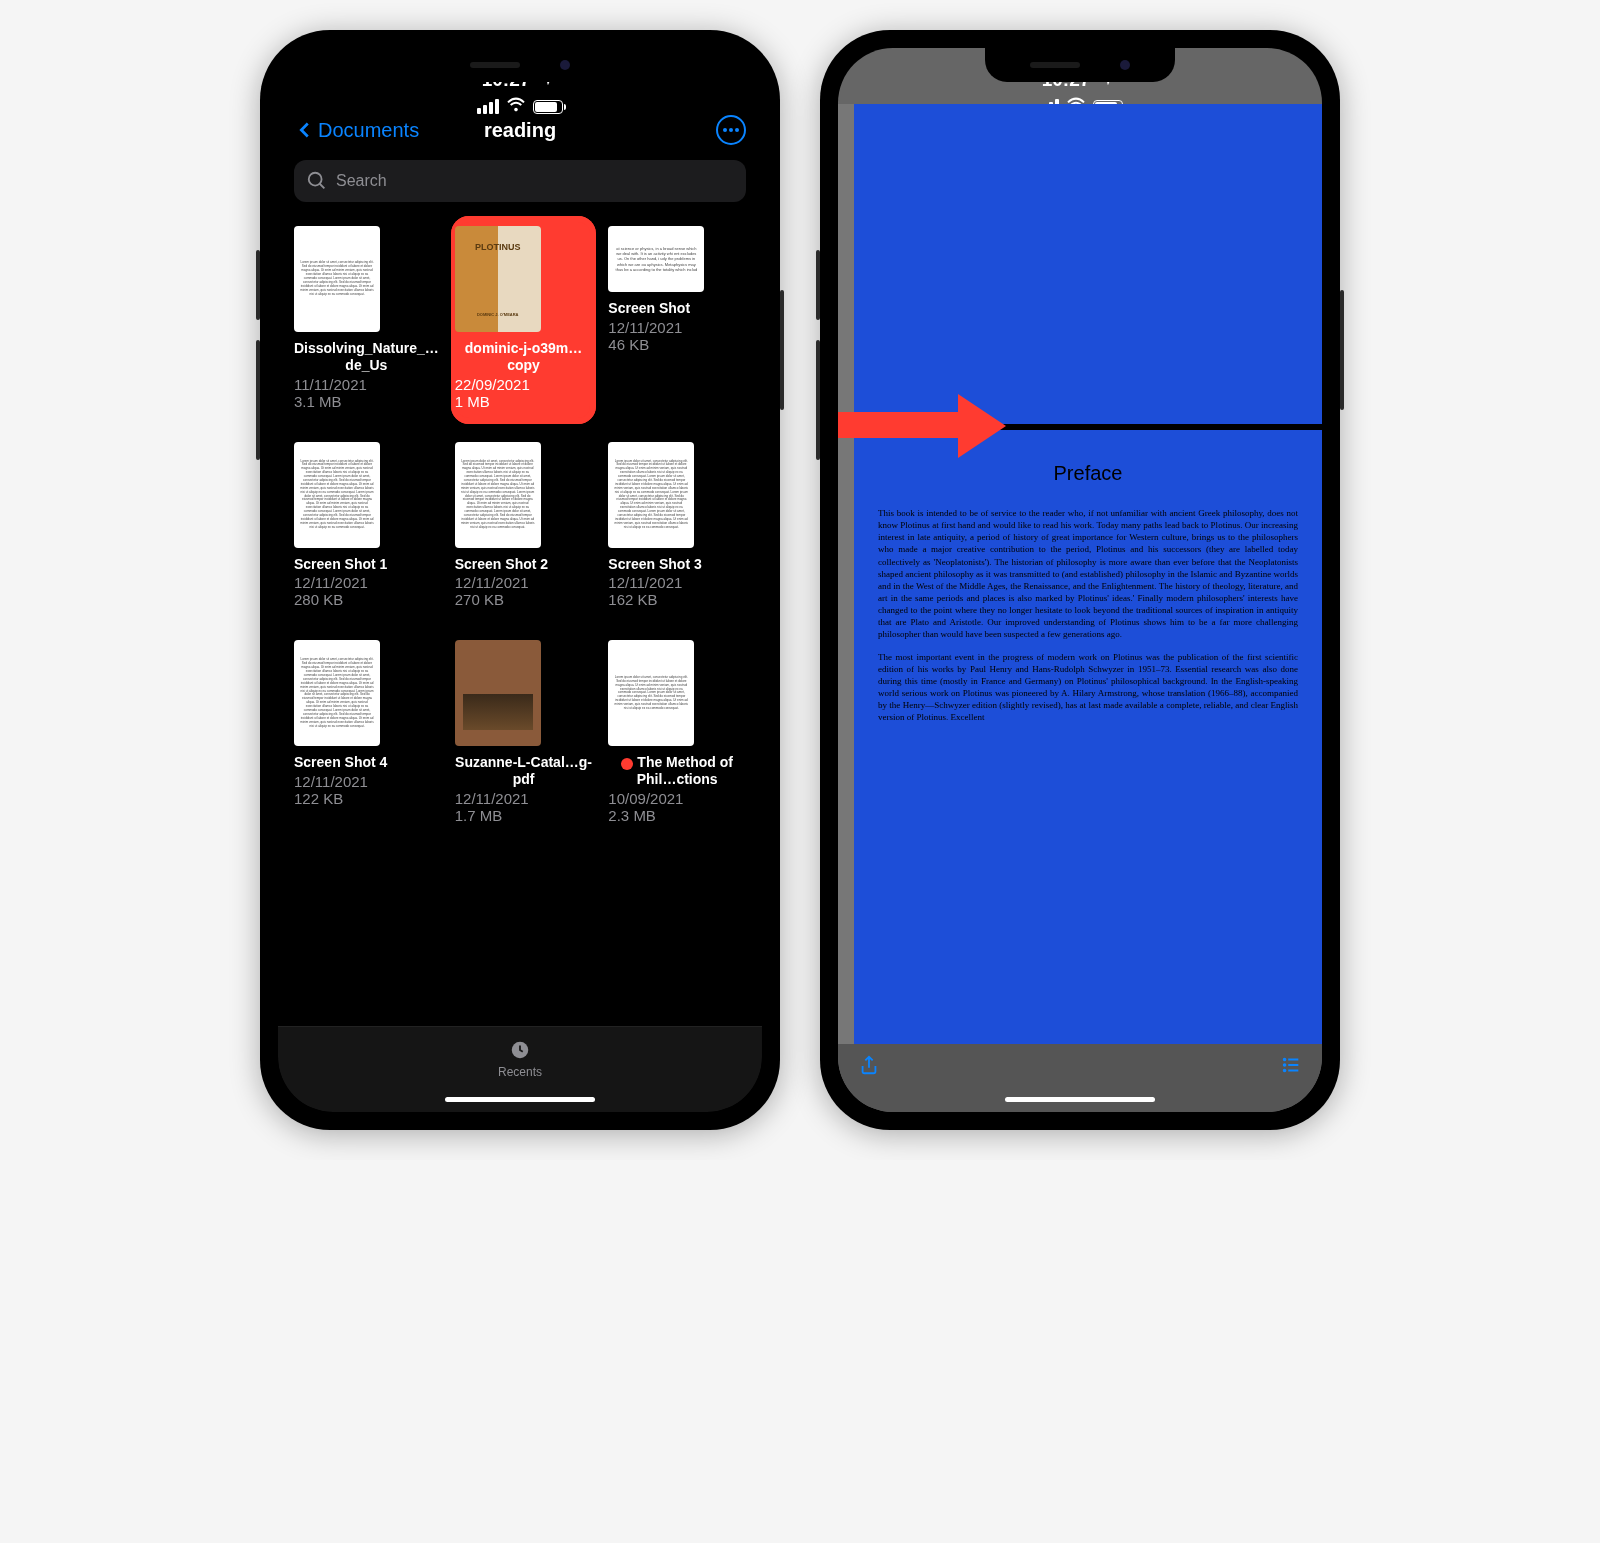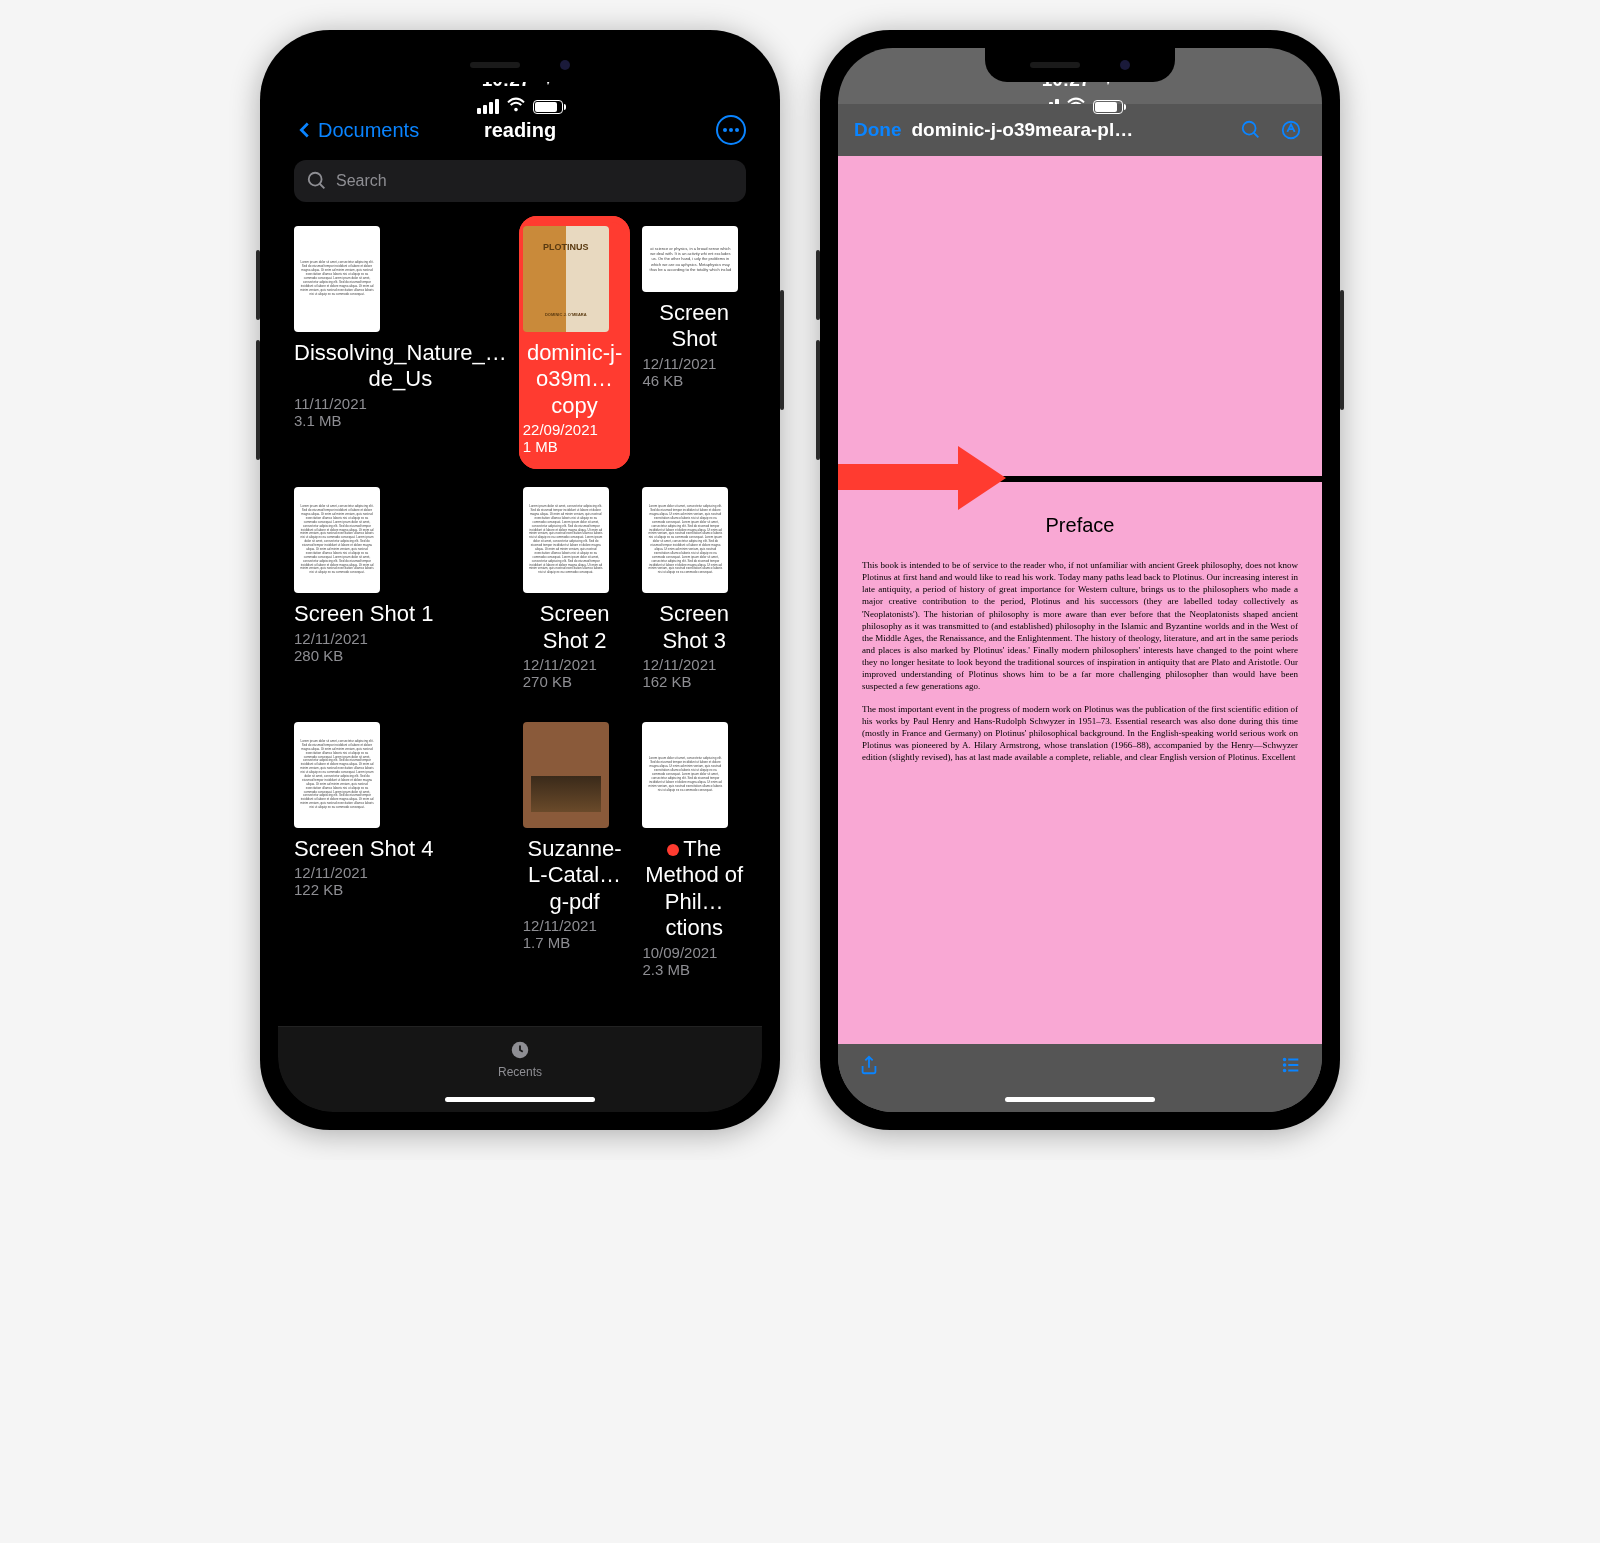--- a/index.html
+++ b/index.html
@@ -107,21 +107,21 @@
   .thumb {
     width: 86px; height: 106px;
     background:#fff; border-radius:4px;
     position:relative; overflow:hidden;
     display:flex; align-items:center; justify-content:center;
   }
   .thumb.small { height:66px; width:96px;}
   .thumb .lines { padding:6px; font-size:4px; line-height:1.3; color:#444;}
   .thumb.book { background: linear-gradient(90deg,#c98a3a 50%, #e8d9c0 50%); color:#5a3a10; font-size:9px; font-weight:bold; text-align:center;}
   .thumb.book2 { background:#8a5a3a;}
-  .fname { font-size:22px; color:#fff; margin-top:8px; line-height:1.2;}
+  .fname { font-size:14px; color:#fff; margin-top:8px; line-height:1.2;font-weight:bold;}
   .fdate { font-size:15px; color:#8e8e93; margin-top:2px;}
   .fsize { font-size:15px; color:#8e8e93;}
   .file.highlight .fdate, .file.highlight .fsize { color:#fff;}
   .red-dot { width:12px;height:12px;background:#ff3b30;border-radius:50%;display:inline-block;margin-right:4px;vertical-align:middle;}
 
   
   .tabbar {
     height: 86px;
     background:#1a1a1acc;
     backdrop-filter: blur(10px);
@@ -135,21 +135,21 @@
   .home-ind { position:absolute; bottom:10px; left:50%; transform:translateX(-50%); width:150px; height:5px; background:#fff; border-radius:3px;}
 
   
   .viewer-nav { height:52px; display:flex; align-items:center; padding:0 16px; gap:10px; background:#555;}
   .done-btn { color:#0a84ff; font-size:19px; font-weight:600;}
   .doc-title { flex:1; font-size:19px; font-weight:600; white-space:nowrap; overflow:hidden; text-overflow:ellipsis;}
   .viewer-nav .icon-btn { color:#0a84ff; width:30px; display:flex; align-items:center; justify-content:center;}
 
   .viewer-body { flex:1; background:#777; position:relative; overflow:hidden;}
   .page {
-    position:absolute; left:0; right:0; background:#f9a8d4; color:#000;
+    position:absolute; left:16px; right:0; background:#1d4ed8; color:#000;
   }
   .page.top { top:0; height:320px;}
   .page.bottom { top:326px; bottom:0; padding:30px 24px; font-size:9px; line-height:1.35;}
   .page h2 { text-align:center; font-size:20px; font-weight:500; margin-bottom:20px;}
   .page p { text-align:justify; margin-bottom:10px; font-family: Georgia, serif;}
   .divider { position:absolute; top:320px; left:0; right:0; height:6px; background:#000;}
 
   .arrow {
     position:absolute; top:290px; left:0; z-index:200;
     width:180px; height:60px;
@@ -348,36 +348,20 @@
           <svg viewBox="0 0 24 24" fill="currentColor">
               <path d="M12 20c1 0 2-1 2-2s-1-2-2-2-2 1-2 2 1 2 2 2zm-5-6c3-3 7-3 10 0l1.5-1.5c-4-4-9-4-13 0L7 14zm-3-3c5-5 11-5 16 0l1.5-1.5c-6-6-13-6-19 0L4 11z"></path>
             </svg>
         </span>
         <span class="battery">
             <span class="fill"></span>
           </span>
       </div>
     </div>
 
-    <div class="viewer-nav">
-      <span class="done-btn">Done</span>
-      <span class="doc-title">dominic-j-o39meara-pl…</span>
-      <span class="icon-btn">
-        <svg viewBox="0 0 24 24" fill="none" stroke="currentColor" stroke-width="2">
-            <circle cx="10" cy="10" r="7"></circle>
-            <path d="M20 20l-5-5"></path>
-          </svg>
-      </span>
-      <span class="icon-btn">
-        <svg viewBox="0 0 24 24" fill="none" stroke="currentColor" stroke-width="2">
-            <circle cx="12" cy="12" r="9"></circle>
-            <path d="M8 14l4-8 4 8M9.5 11h5"></path>
-          </svg>
-      </span>
-    </div>
 
     <div class="viewer-body">
       <div class="page top"></div>
       <div class="divider"></div>
       <div class="page bottom">
         <h2>Preface</h2>
         <p>This book is intended to be of service to the reader who, if not unfamiliar with ancient Greek philosophy, does not know Plotinus at first hand and would like to read his work. Today many paths lead back to Plotinus. Our increasing interest in late antiquity, a period of history of great importance for Western culture, brings us to the philosophers who made a major creative contribution to the period, Plotinus and his successors (they are labelled today collectively as 'Neoplatonists'). The historian of philosophy is more aware than ever before that the Neoplatonists shaped ancient philosophy as it was transmitted to (and established) philosophy in the Islamic and Byzantine worlds and in the West of the Middle Ages, the Renaissance, and the Enlightenment. The history of theology, literature, and art in the same periods and places is also marked by Plotinus' ideas.' Finally modern philosophers' interests have changed to the point where they no longer hesitate to look beyond the traditional sources of inspiration in antiquity that are Plato and Aristotle. Our improved understanding of Plotinus shows him to be a far more challenging philosopher than would have been suspected a few generations ago.</p>
         <p>The most important event in the progress of modern work on Plotinus was the publication of the first scientific edition of his works by Paul Henry and Hans-Rudolph Schwyzer in 1951–73. Essential research was also done during this time (mostly in France and Germany) on Plotinus' philosophical background. In the English-speaking world serious work on Plotinus was pioneered by A. Hilary Armstrong, whose translation (1966–88), accompanied by the Henry—Schwyzer edition (slightly revised), has at last made available a complete, reliable, and clear English version of Plotinus. Excellent</p>
       </div>
       <div class="arrow">

